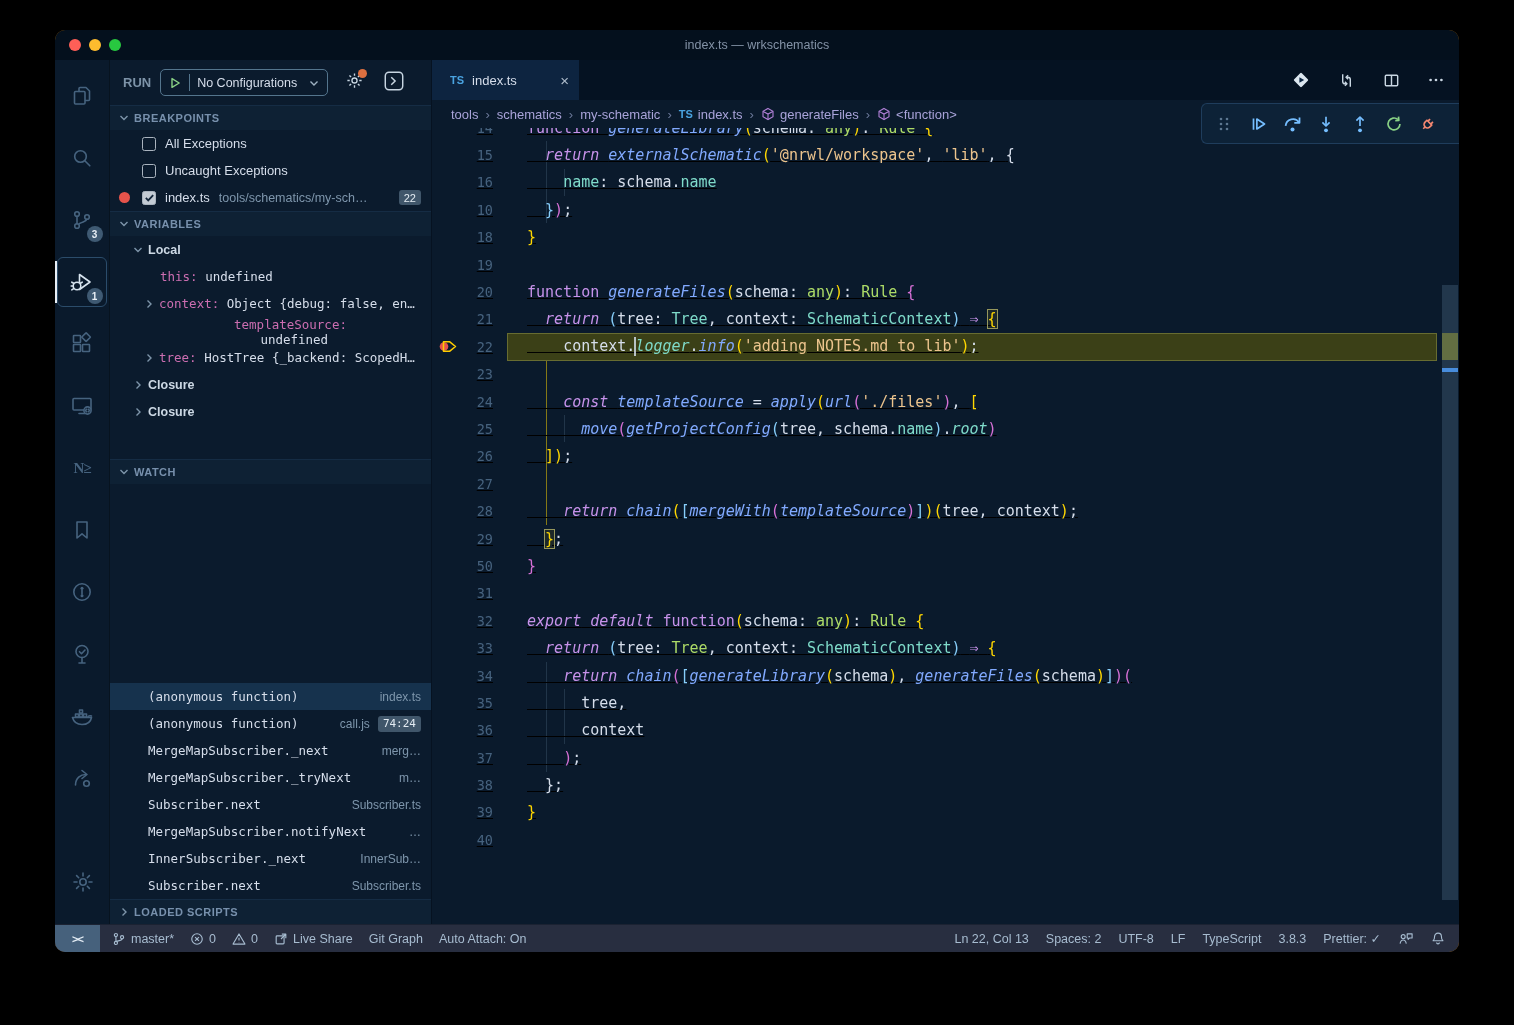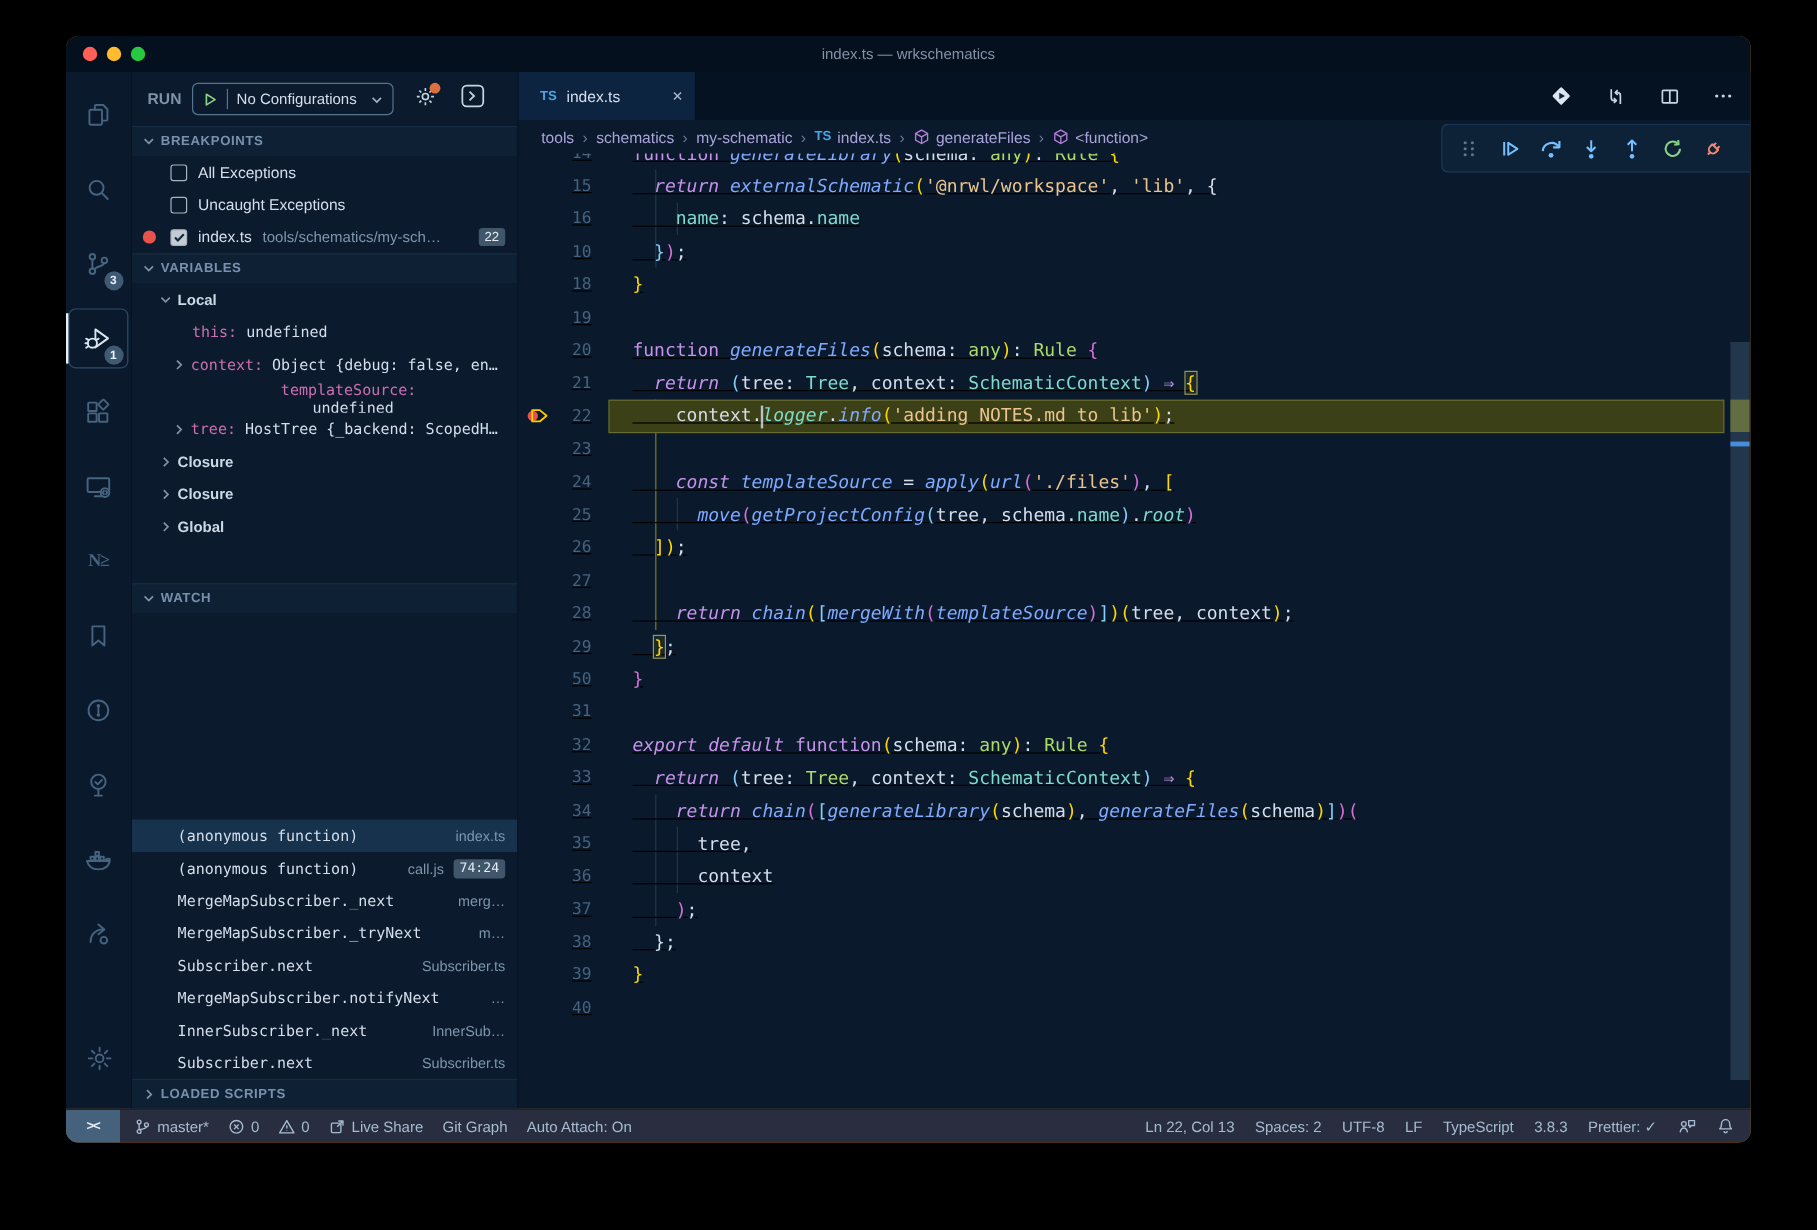--- a/index.html
+++ b/index.html
@@ -364,28 +364,20 @@
             <span class="scope-label">Closure</span>
           </div>
           <div class="s-row v-row" style="padding-left: 22px;">
             <span class="chev">
               <svg width="12" height="12" viewBox="0 0 12 12" fill="none" stroke="currentColor" stroke-width="1.4">
                 <path d="M4.5 2.5L8 6l-3.5 3.5"></path>
               </svg>
             </span>
             <span class="scope-label">Closure</span>
           </div>
-          <div class="s-row v-row" style="padding-left: 22px;">
-            <span class="chev">
-              <svg width="12" height="12" viewBox="0 0 12 12" fill="none" stroke="currentColor" stroke-width="1.4">
-                <path d="M4.5 2.5L8 6l-3.5 3.5"></path>
-              </svg>
-            </span>
-            <span class="scope-label">Global</span>
-          </div>
         </div>
       <div class="varpad"></div>
 
       <div class="sec-h">
         <span class="chev">
             <svg width="12" height="12" viewBox="0 0 12 12" fill="none" stroke="currentColor" stroke-width="1.4">
               <path d="M2.5 4L6 7.5 9.5 4"></path>
             </svg>
           </span>
         <span>WATCH</span>

